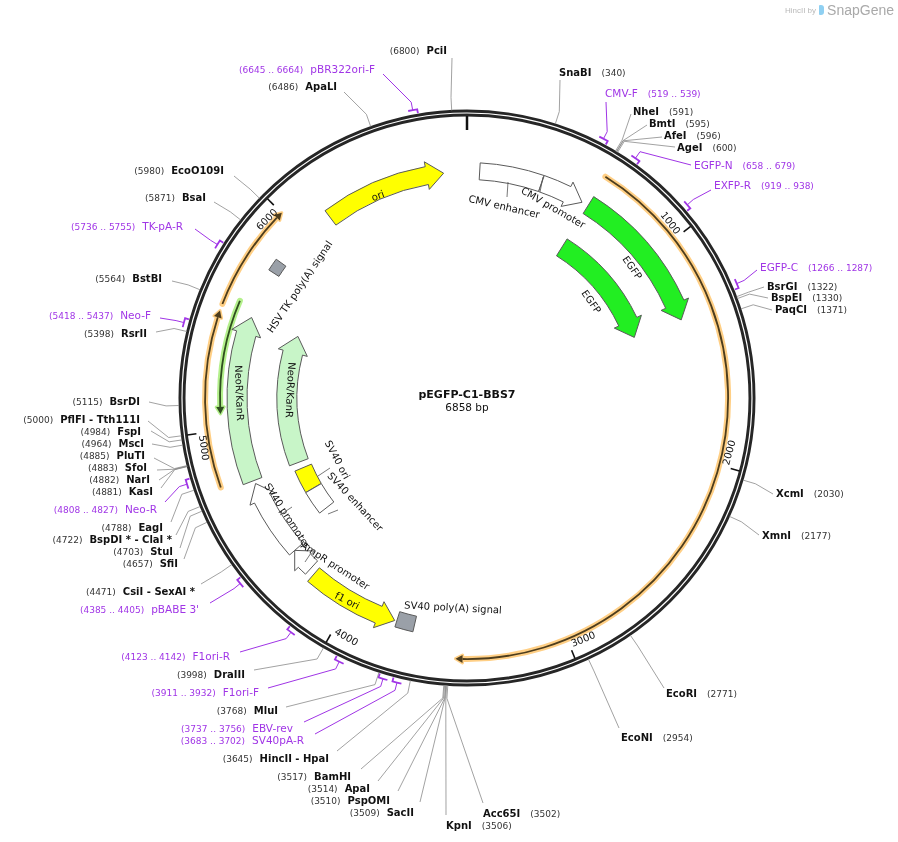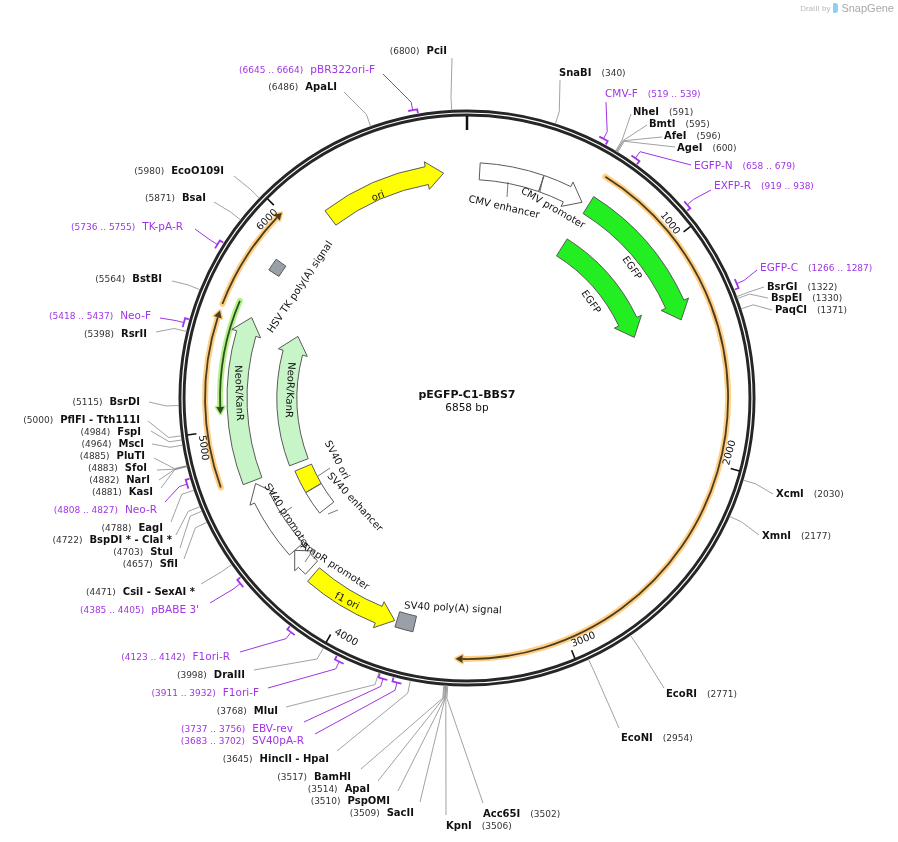--- a/index.html
+++ b/index.html
@@ -1,36 +1,36 @@
 <!DOCTYPE html>
 <html><head>
 <meta charset="utf-8">
 <style>
   html, body { margin: 0; padding: 0; background: #ffffff; }
   body { width: 898px; height: 842px; overflow: hidden; position: relative;
          font-family: "DejaVu Sans", sans-serif; }
   #map-svg { position: absolute; left: 0; top: 0; }
   .watermark { position: absolute; right: 4px; top: 2px; display: flex; align-items: center;
                gap: 3px; font-family: "Liberation Sans", sans-serif; font-size: 8px; color: #b9b9b9; }
-  .watermark .brand { font-size: 11px; color: #a9a9a9; }
+  .watermark .brand { font-size: 14px; color: #a9a9a9; }
   .wm-icon { width: 5px; height: 10px; border-radius: 1px 3px 3px 1px; background: #8fd0f2; display: inline-block; }
   .lbl-name { font-weight: bold; font-size: 10px; fill: #111; }
   .lbl-pos { font-size: 9px; fill: #333; }
   .primer-name { font-size: 10.5px; fill: #a035e6; }
   .primer-pos { font-size: 9px; fill: #a035e6; }
   .feat-label { font-size: 10px; fill: #111; }
   .tick-label { font-size: 10px; fill: #111; }
   .title { font-weight: bold; font-size: 11px; fill: #111; }
   .size { font-size: 10.5px; fill: #111; }
 </style>
 </head>
 <body>
 
 <div class="watermark">
-  <span>DraIII by</span>
+  <span>HincII by</span>
   <span class="wm-icon"></span>
   <span class="brand">SnapGene</span>
 </div>
 
 <svg id="map-svg" width="898" height="842" viewBox="0 0 898 842" xmlns="http://www.w3.org/2000/svg">
   <g id="g-orfs">
       <g>
         <path d="M 605.4 176.7 A 261 261 0 0 1 462.5 659.0" fill="none" stroke="#ffcf85" stroke-width="6" stroke-linecap="round"></path>
         <path d="M 462.5 663.0 L 455.5 658.7 L 462.6 655.0 Z" fill="#ffcf85" stroke="#ffcf85" stroke-width="3" stroke-linejoin="round"></path>
         <path d="M 605.4 176.7 A 261 261 0 0 1 462.5 659.0" fill="none" stroke="#4d3d1d" stroke-width="1.8"></path>

